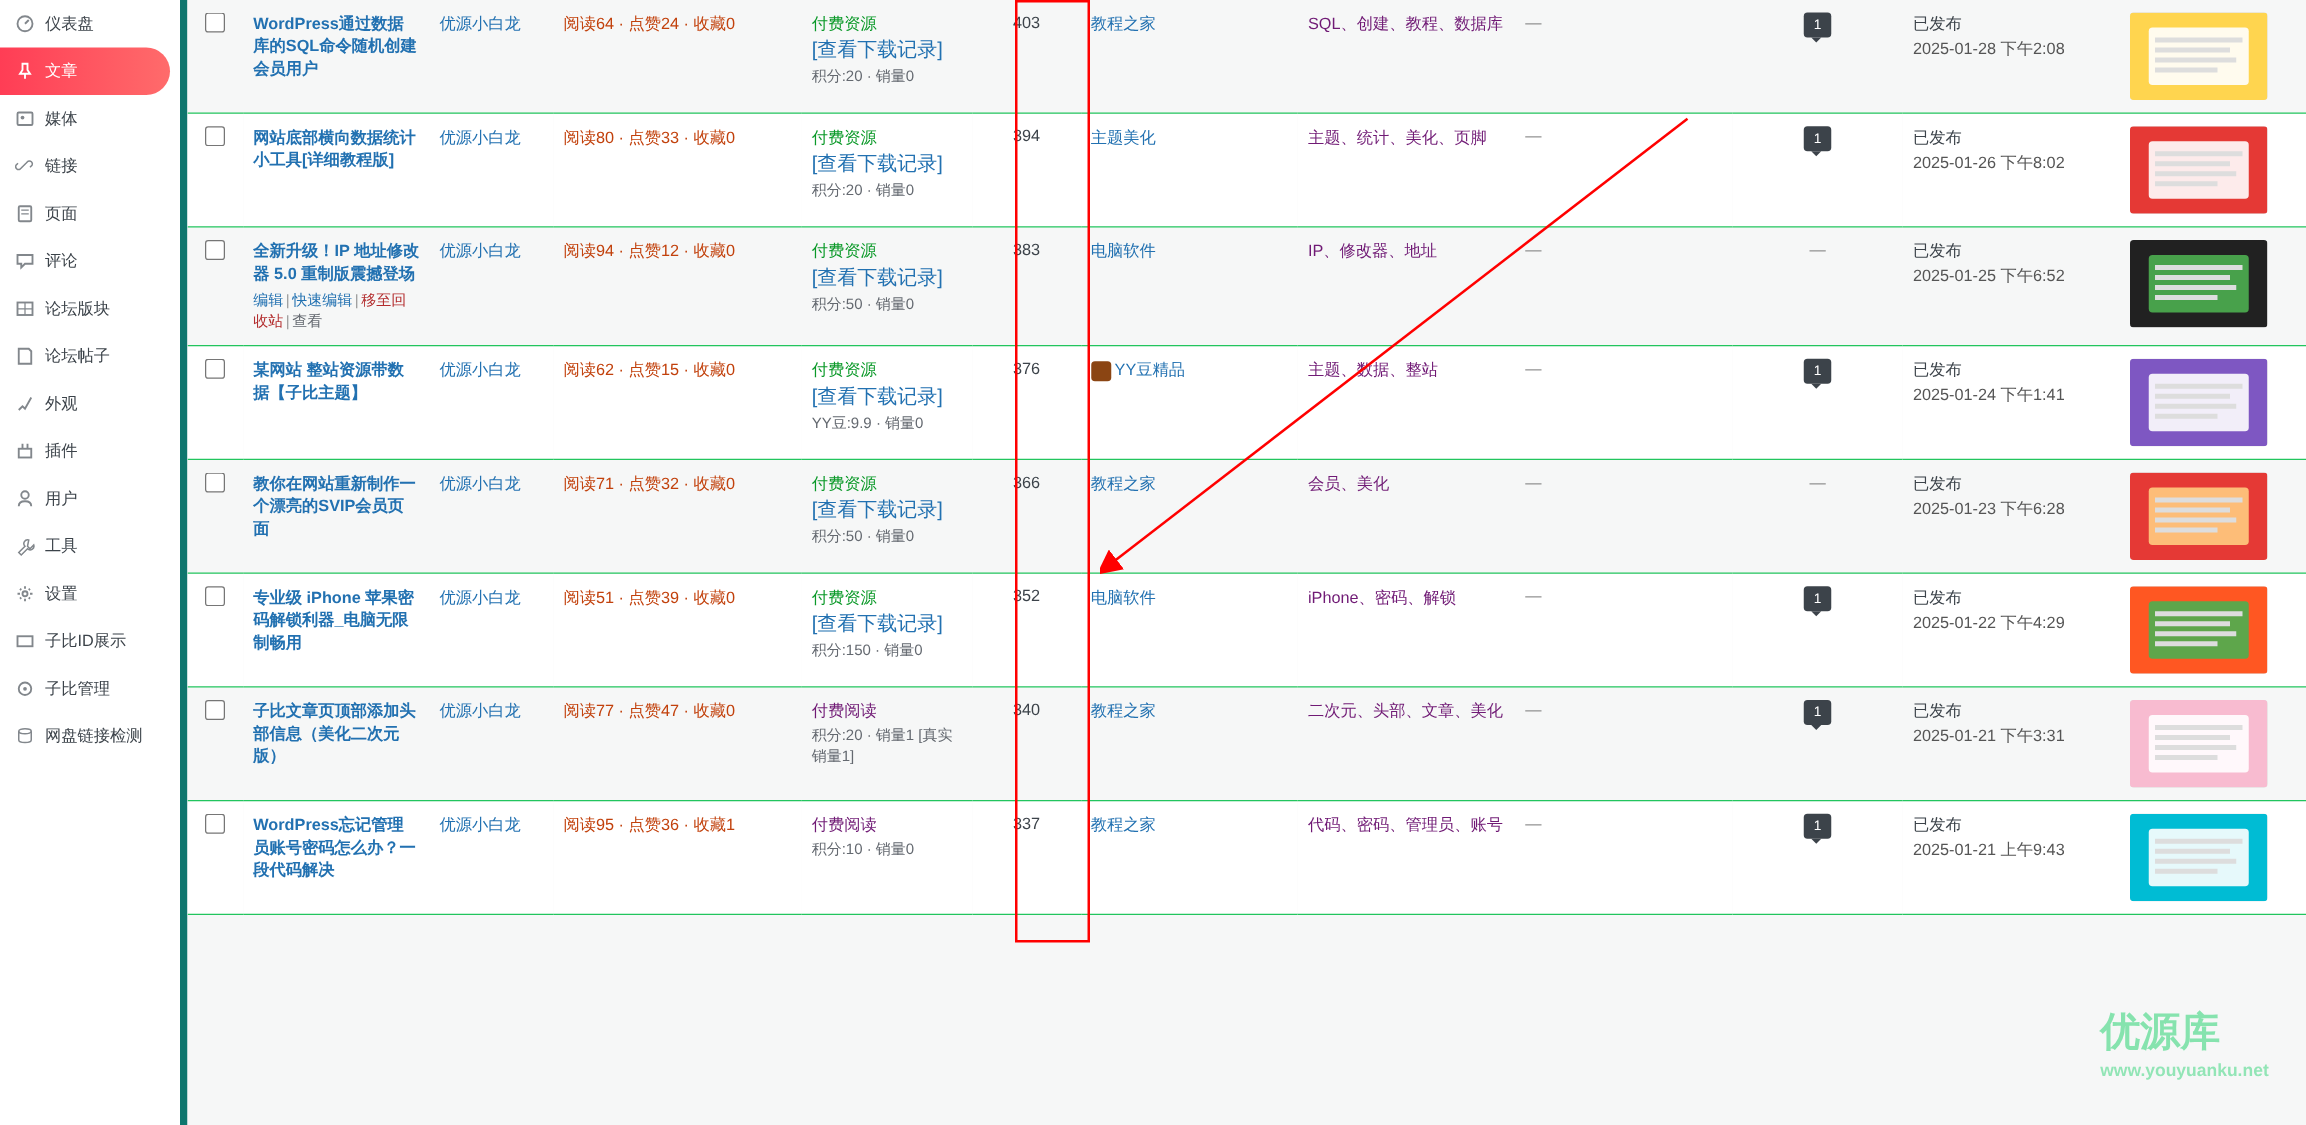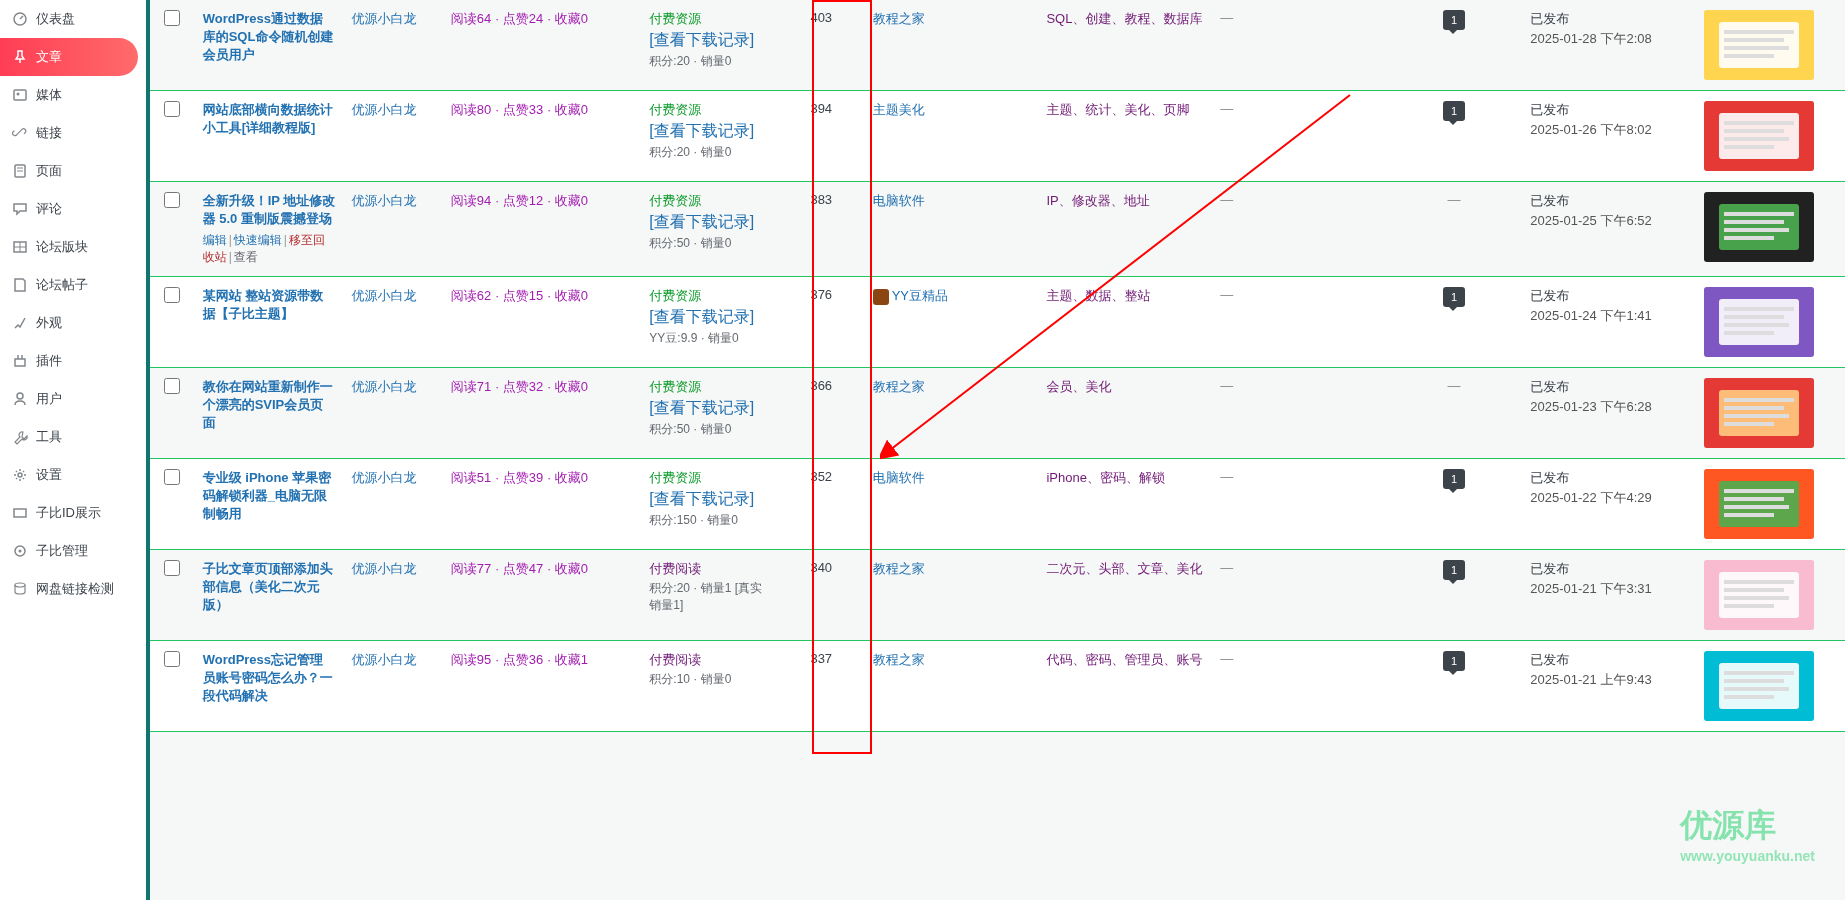--- a/index.html
+++ b/index.html
@@ -1,18 +1,18 @@
 <!DOCTYPE html>
 <html><head>
 <meta charset="utf-8">
 <style>
 *{box-sizing:border-box;margin:0;padding:0}
 body{font-family:-apple-system,BlinkMacSystemFont,"PingFang SC","Microsoft YaHei",sans-serif;font-size:13px;color:#3c434a;background:#f0f0f1}
 .wrap{display:flex;min-height:900px}
-.sidebar{width:150px;background:#fff;border-right:4px solid #0f766e;flex-shrink:0}
+.sidebar{width:150px;background:#fff;border-right:6px solid #0f766e;flex-shrink:0}
 .side-item{display:flex;align-items:center;padding:10px 12px;color:#3c434a;cursor:pointer;gap:8px}
 .side-item .ico{width:16px;height:16px;display:flex;align-items:center;justify-content:center;color:#82878c}
 .side-item.active{background:linear-gradient(90deg,#ff3d55,#ff6b6b);color:#fff;border-radius:0 20px 20px 0;margin-right:8px}
 .side-item.active .ico{color:#fff}
 .sub-items{padding-left:12px}
 .sub-item{padding:8px 12px;color:#0073aa;cursor:pointer;font-size:13px}
 .sub-item.sel{color:#ff3d55;font-weight:600}
 .main{flex:1;background:#f6f7f7;position:relative;overflow:hidden}
 table{width:100%;border-collapse:collapse;table-layout:fixed}
 tr{border-bottom:1px solid #22c55e}
@@ -31,21 +31,21 @@
 .msg-col{width:110px;text-align:center}
 .date-col{width:140px}
 .thumb-col{width:120px}
 .title-link{color:#2271b1;font-weight:600;cursor:pointer;word-break:break-all}
 .row-actions{margin-top:4px;font-size:12px;color:#646970}
 .row-actions span{cursor:pointer}
 .row-actions .edit{color:#2271b1}
 .row-actions .trash{color:#b32d2e}
 .row-actions .sep{color:#999;margin:0 2px}
 .author-link{color:#2271b1;cursor:pointer}
-.stats-line{color:#a21caf;font-size:13px}
+.stats-line{color:#c2410c;font-size:13px}
 .res-paid{color:#0a9928;font-weight:500}
 .res-read{color:#701a75;font-weight:400}
 .res-link{color:#646970;font-size:16px;margin-top:2px}
 .res-link span{color:#2271b1;cursor:pointer}
 .res-meta{color:#646970;font-size:12px;margin-top:2px}
 .cat-link{color:#2271b1;cursor:pointer}
 .tag-link{color:#701a75;cursor:pointer}
 .dash{color:#888}
 .msg-bubble{display:inline-flex;align-items:center;justify-content:center;min-width:22px;height:20px;background:#3c434a;color:#fff;border-radius:3px;font-size:11px;position:relative;padding:0 6px}
 .msg-bubble::after{content:"";position:absolute;bottom:-4px;left:6px;border:4px solid transparent;border-top-color:#3c434a;border-bottom:none}

